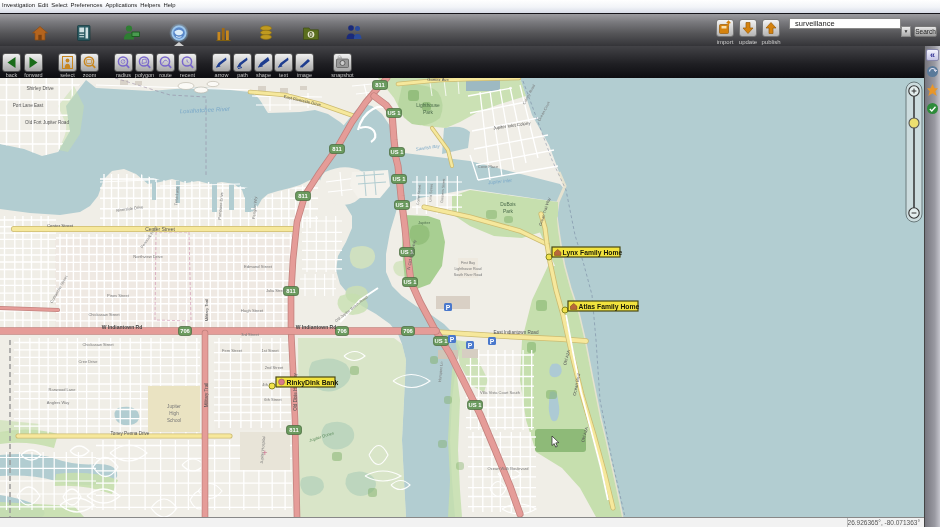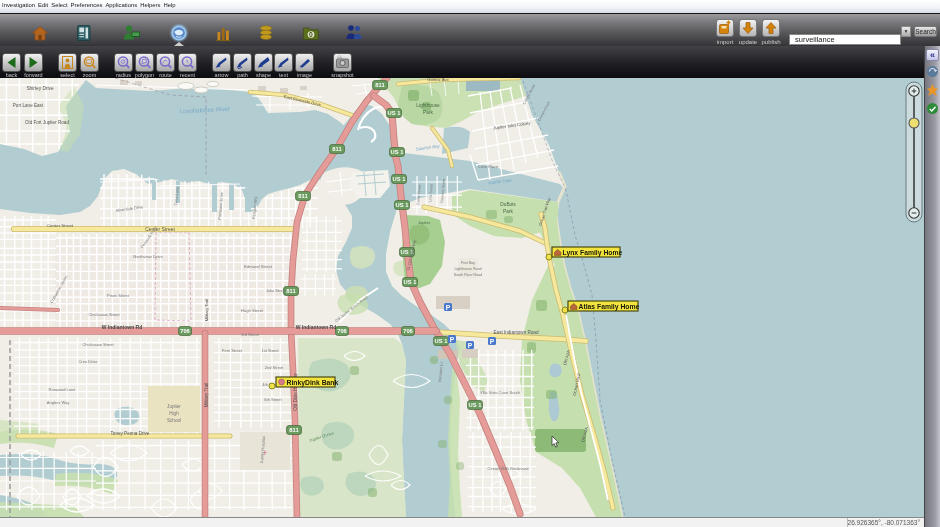--- a/index.html
+++ b/index.html
@@ -84,21 +84,21 @@
         <path d="M8,13.5 L3,8 H6 V2.5 H10 V8 H13 Z" fill="#d4820e" stroke="#9a5c08" stroke-width="0.7"></path>
       </svg>
     </div>
     <div style="position:absolute;left:731px;top:25px;width:34px;text-align:center;font-size:6px;color:#ccc">update</div>
     <div style="position:absolute;left:762px;top:5px;width:18px;height:18px;border-radius:3px;background:linear-gradient(#f4f4f4,#b4b4b4);border:1px solid #777;box-sizing:border-box">
       <svg width="16" height="16" viewBox="0 0 16 16" style="display:block;margin:0 auto">
         <path d="M8,2.5 L13,8 H10 V13.5 H6 V8 H3 Z" fill="#d4820e" stroke="#9a5c08" stroke-width="0.7"></path>
       </svg>
     </div>
     <div style="position:absolute;left:754px;top:25px;width:34px;text-align:center;font-size:6px;color:#ccc">publish</div>
-    <div style="position:absolute;left:789px;top:20px;width:112px;height:11px;background:#fff;border:1px solid #888;box-sizing:border-box;font-size:7.5px;color:#222;padding-left:5px;line-height:9px">surveillance</div>
+    <div style="position:absolute;left:789px;top:4px;width:112px;height:11px;background:#fff;border:1px solid #888;box-sizing:border-box;font-size:7.5px;color:#222;padding-left:5px;line-height:9px">surveillance</div>
     <div style="position:absolute;left:901px;top:12px;width:10px;height:11px;background:linear-gradient(#eee,#aaa);border:1px solid #888;box-sizing:border-box;font-size:5px;color:#333;text-align:center;line-height:9px">▼</div>
     <div style="position:absolute;left:914px;top:12px;width:23px;height:11px;background:linear-gradient(#e8e8e8,#9a9a9a);border:1px solid #777;border-radius:2px;box-sizing:border-box;font-size:6.5px;color:#222;text-align:center;line-height:9px">Search</div>
   </div>
 <div id="tb2">
     <div style="position:absolute;left:2px;top:7px;width:19px;height:19px;border-radius:3px;background:linear-gradient(#f0f0f0,#a8a8a8);border:1px solid #555;box-sizing:border-box">
       <svg width="17" height="17" viewBox="0 0 17 17" style="display:block;margin:0 auto">
         <path d="M12.5,3 L4.5,8.5 L12.5,14 Z" fill="#1a6b1a"></path>
       </svg>
     </div>
     <div style="position:absolute;left:-6px;top:26px;width:35px;text-align:center;font-size:5.5px;color:#c8c8c8">back</div>

